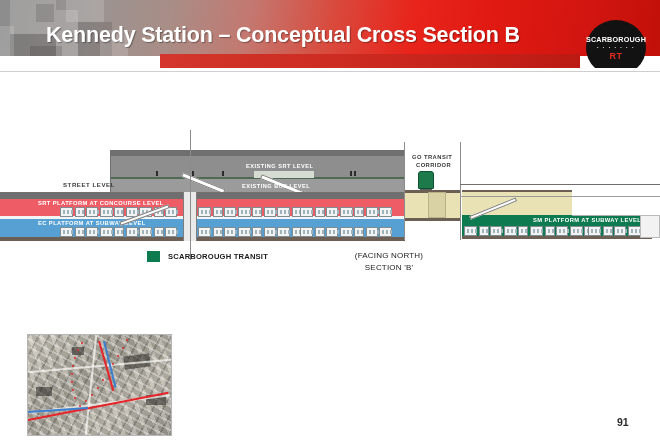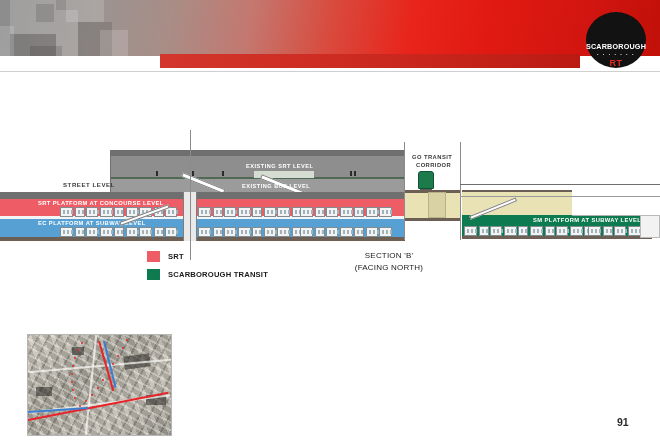--- a/index.html
+++ b/index.html
@@ -11,22 +11,22 @@
           background:linear-gradient(100deg,#8c8c8c 0%,#9a9492 14%,#a98d86 26%,#c4776f 38%,
                      #d94a3d 50%,#e8241b 62%,#e01a12 74%,#d21510 88%,#c01008 100%);}
   .banner .blk{position:absolute;background:rgba(255,255,255,0.16);}
   .banner .blkd{position:absolute;background:rgba(0,0,0,0.12);}
   .banner-white-base{position:absolute;left:0;top:56px;width:660px;height:12px;background:#ffffff;}
   .banner-red-strip{position:absolute;left:160px;top:54px;width:420px;height:14px;
                     background:linear-gradient(90deg,#d3362c 0%,#c9271d 60%,#bb1a12 100%);}
   .banner-title{position:absolute;left:46px;top:23px;color:#ffffff;font-weight:bold;
                 font-size:21.5px;letter-spacing:-0.2px;white-space:nowrap;
                 text-shadow:1px 1px 1px rgba(0,0,0,.35);}
-  .logo{position:absolute;left:586px;top:12px;width:60px;height:56px;border-radius:50%/50%;
-        background:#121212;display:flex;flex-direction:column;align-items:center;justify-content:flex-end;}
+  .logo{position:absolute;left:586px;top:20px;width:60px;height:56px;border-radius:50%/50%;
+        background:#121212;display:flex;flex-direction:column;align-items:center;justify-content:center;}
   .logo .l1{color:#ffffff;font-size:7.2px;font-weight:bold;letter-spacing:.2px;
             transform:scaleY(1.05);}
   .logo .dots{color:#ffffff;font-size:4.2px;letter-spacing:1.6px;margin:1px 0 1px 0;}
   .logo .l2{color:#e12b20;font-size:9px;font-weight:bold;letter-spacing:.5px;}
   .hdr-divider{position:absolute;left:0;top:68px;width:660px;height:3px;background:#ffffff;}
   .hdr-line{position:absolute;left:0;top:71px;width:660px;height:1px;background:#cfcfcf;}
 
   
   .diagram{position:absolute;left:0;top:130px;width:660px;height:120px;}
   .d{position:absolute;}
@@ -95,20 +95,21 @@
   <div class="blkd" style="left:36px;  top:4px;   width:18px; height:18px;"></div>
   <div class="blk" style="left:66px;  top:0px;   width:38px; height:22px;"></div>
   <div class="blkd" style="left:78px;  top:22px;  width:34px; height:36px;"></div>
   <div class="blk" style="left:0px;   top:26px;  width:14px; height:32px;"></div>
   <div class="blk" style="left:100px; top:30px;  width:28px; height:28px;"></div>
   <div class="blkd" style="left:30px;  top:46px;  width:32px; height:12px;"></div>
 
   <div class="banner-white-base"></div>
   <div class="banner-red-strip"></div>
 
+  <div class="banner-title">Kennedy Station – Conceptual Cross Section B</div>
 
   <div class="logo">
     <div class="l1">SCARBOROUGH</div>
     <div class="dots">• • • • • • •</div>
     <div class="l2">RT</div>
   </div>
 </div>
 <div class="hdr-divider"></div>
 <div class="hdr-line"></div>
 
@@ -472,32 +473,28 @@
         <i style="left: 10px;"></i>
       </div>
     </div>
 
   <div class="hline" style="left:572px;top:85px;width:88px;background:#b0b0b0;"></div>
   <div class="d" style="left:640px;top:85px;width:20px;height:23px;background:#f2f2f2;border:1px solid #b9b9b9;box-sizing:border-box;"></div>
 </div>
 
 <div class="legend">
   <div class="lrow">
-    <div class="sw" id="sw0" style="background: rgb(238, 92, 102);"></div>
-    <div class="ltxt">SRT</div>
-  </div>
-  <div class="lrow">
     <div class="sw" id="sw2" style="background: rgb(14, 122, 79);"></div>
     <div class="ltxt">SCARBOROUGH TRANSIT</div>
   </div>
 </div>
 
 <div class="section-note">
+  <div>(FACING NORTH)</div>
   <div>SECTION 'B'</div>
-  <div>(FACING NORTH)</div>
 </div>
 
 <div class="mapthumb">
   <div class="tex"></div>
 
   <div class="blkpatch" style="left:96px;top:20px;width:26px;height:13px;transform:rotate(-8deg);"></div>
   <div class="blkpatch" style="left:8px;top:52px;width:16px;height:9px;"></div>
   <div class="blkpatch" style="left:118px;top:60px;width:20px;height:10px;"></div>
   <div class="blkpatch" style="left:44px;top:12px;width:12px;height:8px;"></div>
 

